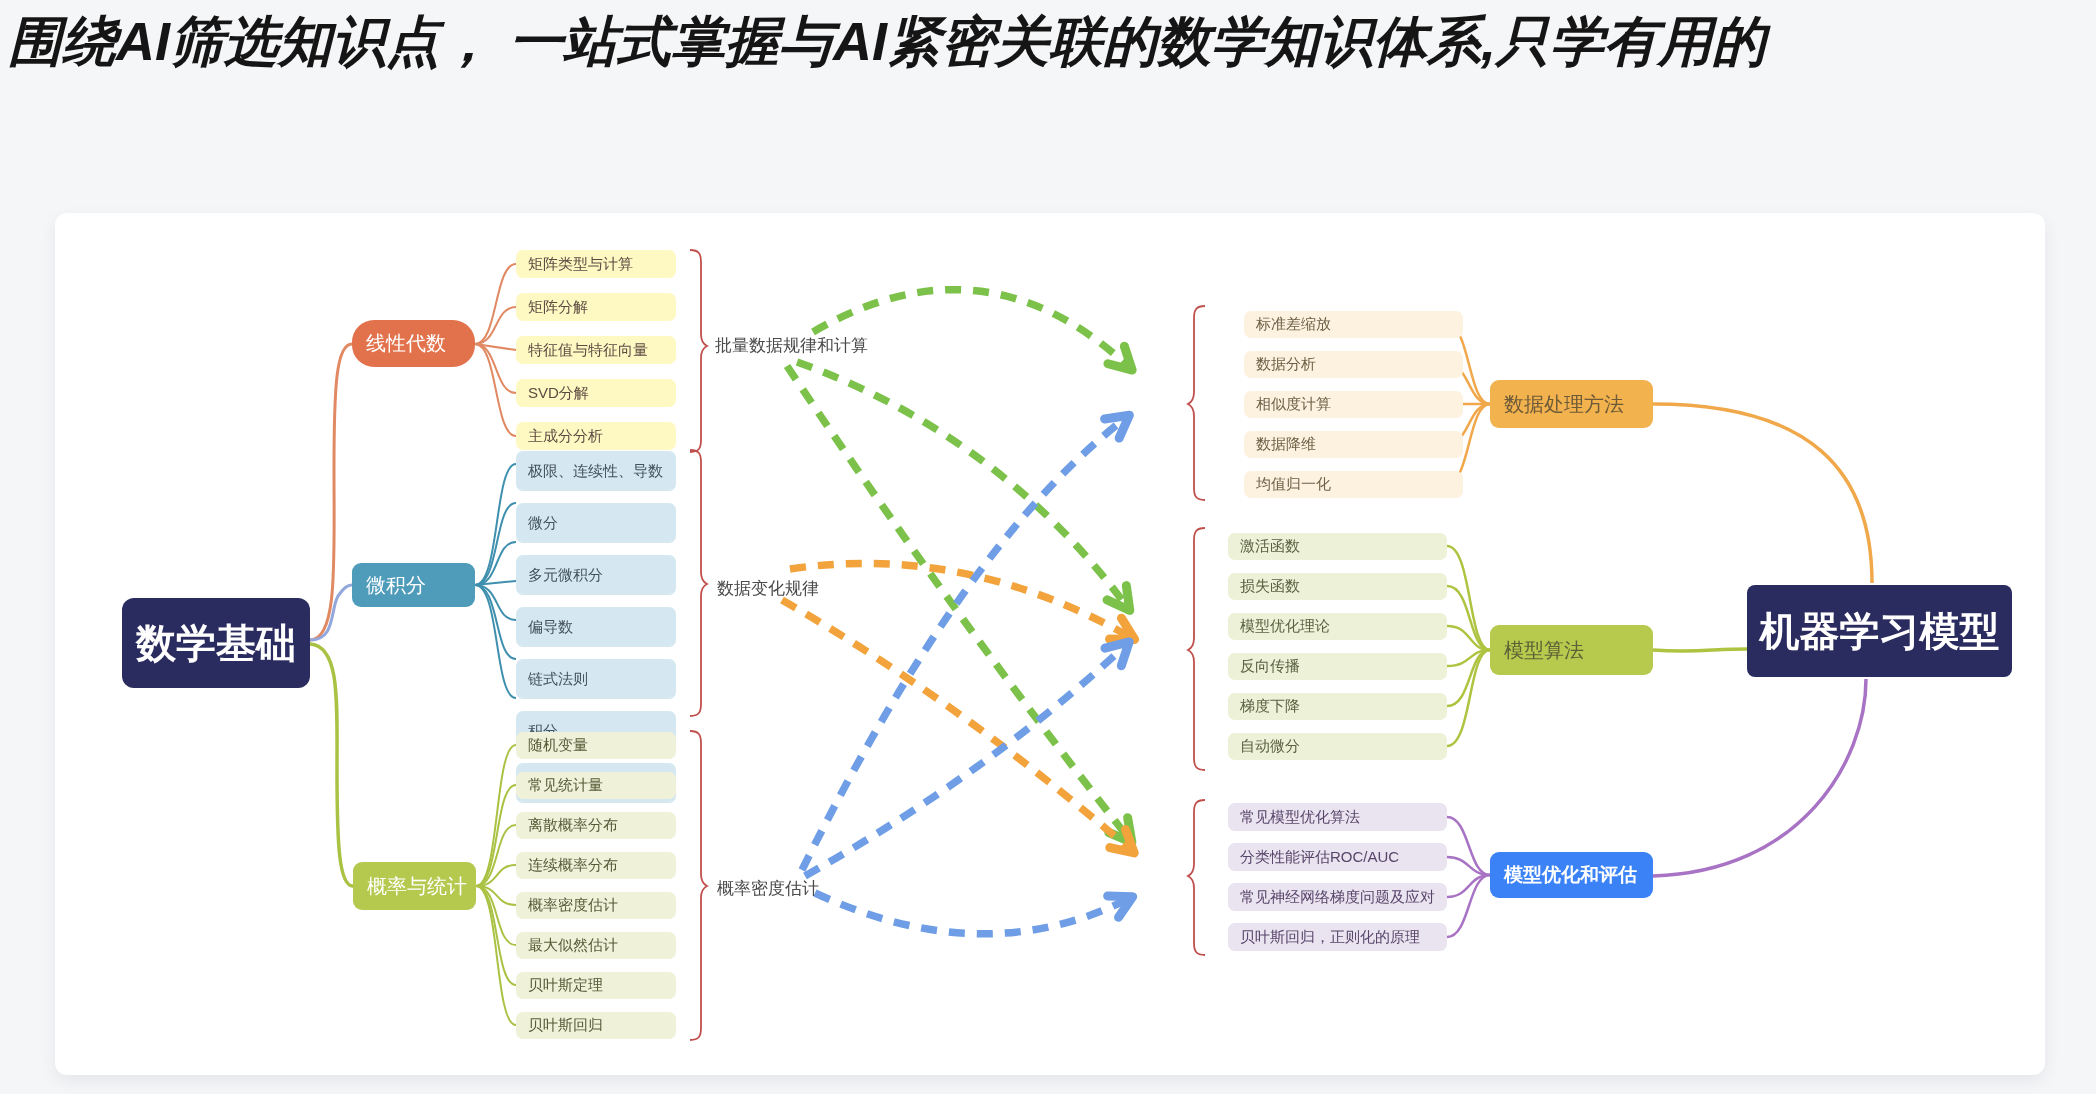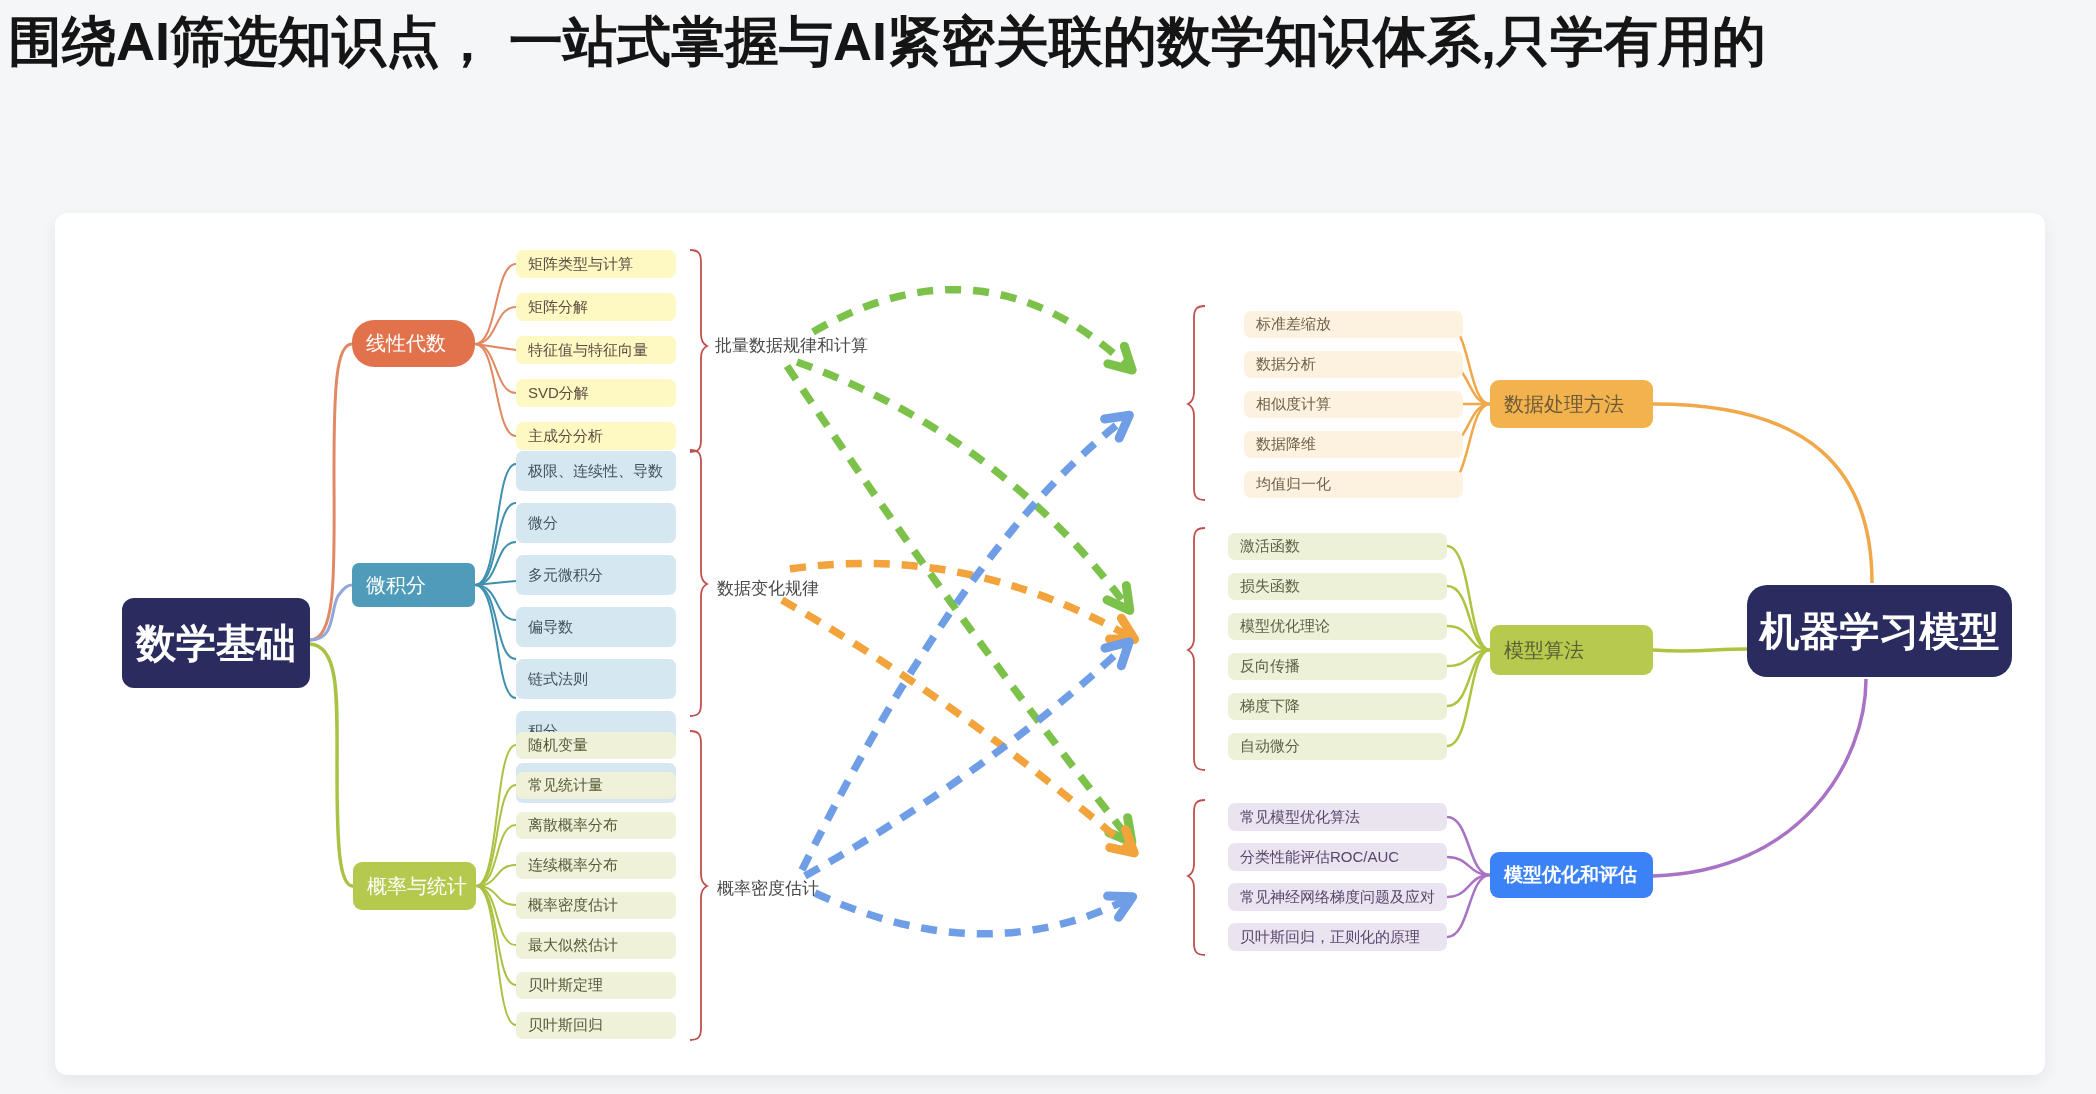--- a/index.html
+++ b/index.html
@@ -3,40 +3,40 @@
 <meta charset="utf-8">
 <style>
   html,body{margin:0;padding:0;}
   body{
     width:2096px;height:1094px;position:relative;overflow:hidden;
     background:#f5f6f8;
     font-family:"Liberation Sans","DejaVu Sans",sans-serif;
   }
   .page-title{
     position:absolute;left:8px;top:6px;width:2080px;
-    font-size:54px;font-weight:700;color:#151515;letter-spacing:0px;white-space:nowrap;
+    font-size:54px;font-weight:700;color:#151515;letter-spacing:0px;white-space:nowrap;font-style:italic;
   }
   .canvas-card{
     position:absolute;left:55px;top:213px;width:1990px;height:862px;
     background:#ffffff;border-radius:12px;
     box-shadow:0 6px 16px rgba(40,50,60,.08);
   }
   svg.links{position:absolute;left:0;top:0;width:2096px;height:1094px;z-index:1;pointer-events:none;}
   .node,.items,.mid-label{position:absolute;z-index:2;}
   .node{
     display:flex;align-items:center;white-space:nowrap;border-radius:9px;
     box-sizing:border-box;
   }
   .root-node{left:122px;top:598px;width:188px;height:90px;background:#2a2b5e;color:#fff;
     font-size:40px;font-weight:700;justify-content:center;border-radius:12px;}
   .ml-node{left:1747px;top:585px;width:265px;height:92px;background:#2a2b5e;color:#fff;
-    font-size:40px;font-weight:700;justify-content:center;border-radius:20px;}
+    font-size:40px;font-weight:700;justify-content:center;border-radius:8px;}
   .bnode{padding:0 14px;font-size:20px;}
   .n-lin{left:352px;top:320px;width:123px;height:47px;background:#e2724c;color:#fff;border-radius:22px;}
-  .n-cal{left:352px;top:563px;width:123px;height:44px;background:#4f9cba;color:#fff;border-radius:7px;}
+  .n-cal{left:352px;top:563px;width:123px;height:44px;background:#4f9cba;color:#fff;}
   .n-pro{left:353px;top:862px;width:123px;height:48px;background:#b5c94f;color:#fff;}
   .n-r1{left:1490px;top:380px;width:163px;height:48px;background:#f2b24e;color:#6d5a38;}
   .n-r2{left:1490px;top:625px;width:163px;height:50px;background:#b7ca4e;color:#5c6037;}
   .n-r3{left:1490px;top:852px;width:163px;height:46px;background:#3b82f6;color:#fff;font-weight:700;font-size:19px;}
   .items{display:flex;flex-direction:column;}
   .item{border-radius:7px;padding:0 12px;font-size:15px;white-space:nowrap;box-sizing:border-box;
     display:flex;align-items:center;}
   .g-lin{left:516px;top:250px;gap:15px;}
   .g-lin .item{width:160px;height:28px;background:#fef9c3;color:#5d4b42;}
   .g-cal{left:516px;top:451px;gap:12px;}

